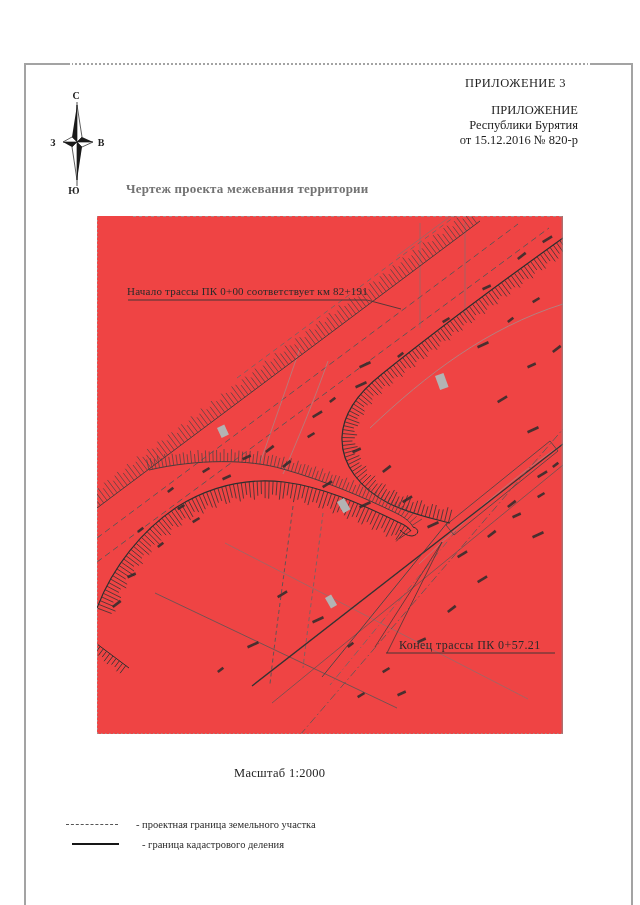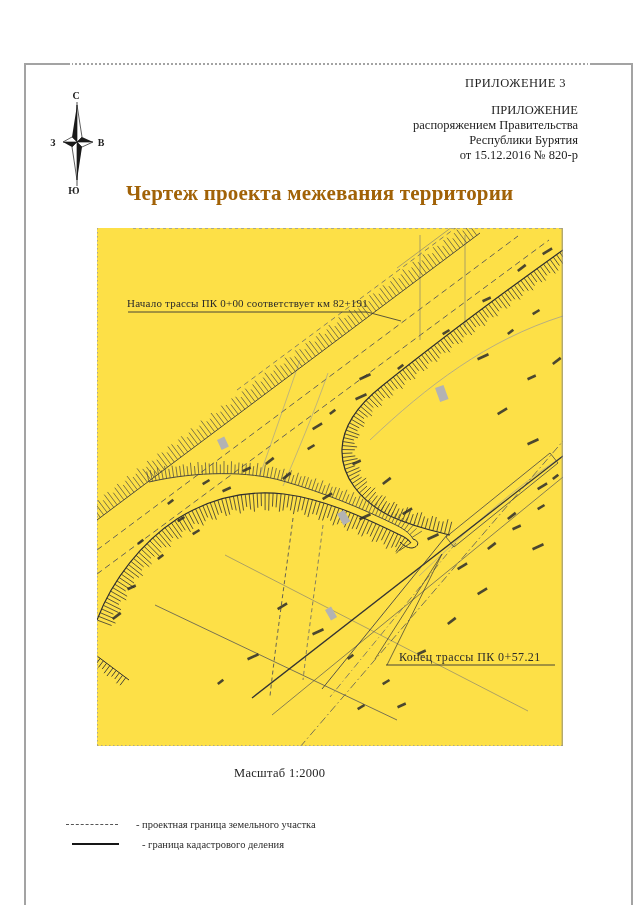--- a/index.html
+++ b/index.html
@@ -9,26 +9,26 @@
   }
   .abs{position:absolute;}
   
   .frame-top{left:24px;top:63px;width:609px;height:0;border-top:2px solid #a3a3a3;}
   .frame-top-dots{left:70px;top:63px;width:520px;height:0;border-top:2px dotted #ffffff;z-index:3;}
   .frame-left{left:24px;top:63px;width:0;height:842px;border-left:2px solid #a3a3a3;}
   .frame-right{left:631px;top:63px;width:0;height:842px;border-left:2px solid #a3a3a3;}
   
   .appendix{right:74px;top:76px;font-size:12.5px;letter-spacing:.4px;}
   .approval{right:62px;top:103px;text-align:right;font-size:12.5px;line-height:15px;}
-  .doc-title{left:126px;top:181px;font-size:21px;font-weight:bold;letter-spacing:.2px;color:#a16207;}
+  .doc-title{left:126px;top:181px;font-size:13px;font-weight:bold;letter-spacing:.2px;color:#737373;}
   
   .compass{left:40px;top:86px;width:70px;height:115px;}
   .compass text{font-size:10px;font-weight:bold;fill:#222;font-family:"Liberation Serif",serif;}
   
-  .map{left:97px;top:228px;width:466px;height:518px;background:#fde047;}
+  .map{left:97px;top:216px;width:466px;height:518px;background:#ef4444;}
   .map svg{position:absolute;left:0;top:0;}
   .anno{position:absolute;font-size:11px;color:#2a2a2a;white-space:nowrap;letter-spacing:.2px;}
   .anno-end{font-size:12px;letter-spacing:.4px;}
   .scale-note{left:234px;top:766px;font-size:12.5px;letter-spacing:.3px;}
   
   .legend-row{position:absolute;left:66px;height:14px;display:flex;align-items:center;font-size:10.5px;color:#2a2a2a;}
   .legend-row .sample{display:inline-block;width:52px;margin-right:18px;}
   .sample.dashed{border-top:1.3px dashed #555;}
   .sample.solid{width:47px;margin-left:6px;margin-right:23px;border-top:2.4px solid #161616;}
 </style>
@@ -36,21 +36,20 @@
 <body>
 
 <div class="abs frame-top"></div>
 <div class="abs frame-top-dots"></div>
 <div class="abs frame-left"></div>
 <div class="abs frame-right"></div>
 
 <div class="abs appendix">ПРИЛОЖЕНИЕ 3</div>
 <div class="abs approval">
   <div>ПРИЛОЖЕНИЕ</div>
-  <div>распоряжением Правительства</div>
   <div>Республики Бурятия</div>
   <div>от 15.12.2016 № 820-р</div>
 </div>
 
 <svg class="abs compass" viewBox="0 0 70 115">
   <line x1="37" y1="16" x2="37" y2="100" stroke="#222" stroke-width="0.8"></line>
   <polygon points="37,19 32,51 37,56" fill="#1a1a1a"></polygon>
   <polygon points="37,19 42,51 37,56" fill="#fff" stroke="#1a1a1a" stroke-width="0.7"></polygon>
   <polygon points="53,56 42,51 37,56" fill="#1a1a1a"></polygon>
   <polygon points="53,56 42,61 37,56" fill="#fff" stroke="#1a1a1a" stroke-width="0.7"></polygon>

